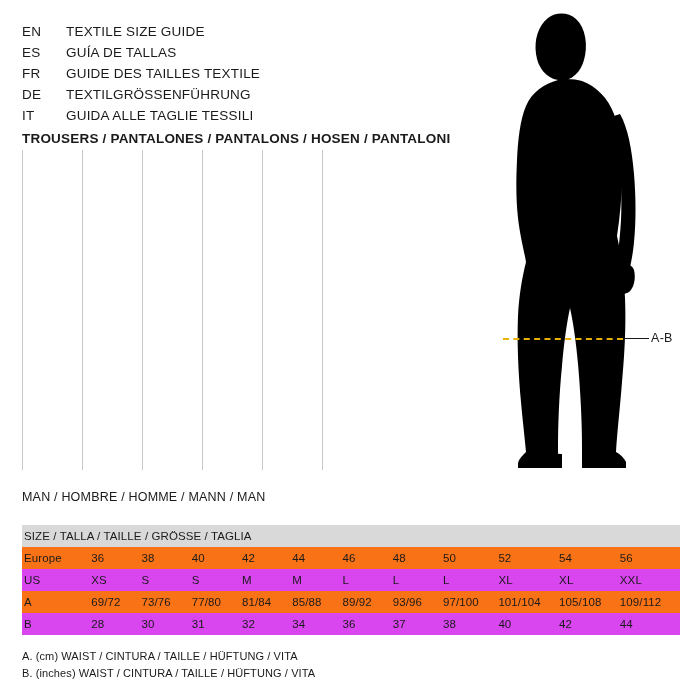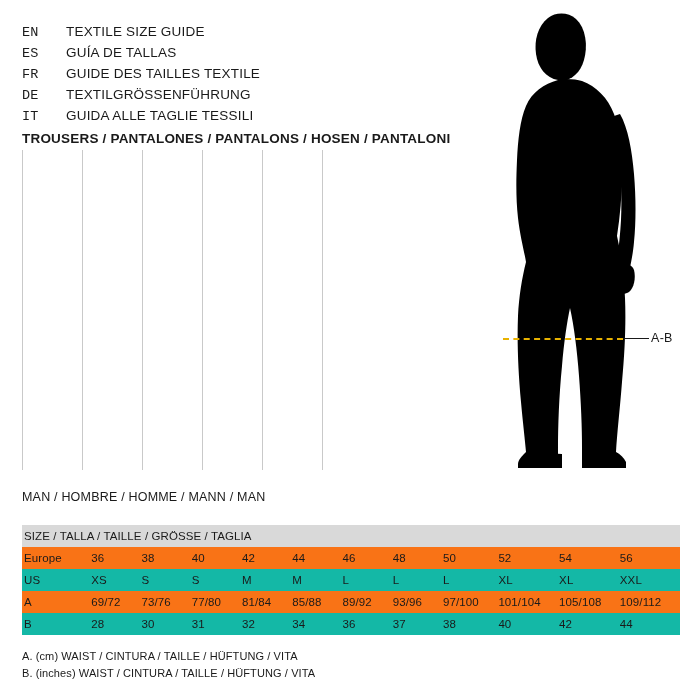--- a/index.html
+++ b/index.html
@@ -35,21 +35,20 @@
     align-items: baseline;
     height: 21px;
     font-size: 13.5px;
     letter-spacing: 0.2px;
   }
   .lang-code {
     width: 44px;
     flex: 0 0 44px;
     font-weight: 400;
     color: #1a1a1a;
-    font-family: Liberation Mono, monospace;
   }
   .lang-text {
     flex: 1;
     color: #1a1a1a;
   }
   .category-line {
     position: absolute;
     left: 22px;
     top: 131px;
     font-size: 13.5px;
@@ -125,21 +124,21 @@
     width: 658px;
     font-size: 11.5px;
     color: #1a1a1a;
   }
   table.size-table td {
     padding: 3px 16px 3px 0;
     height: 16px;
     vertical-align: middle;
     letter-spacing: 0.1px;
   }
-  .row-shade td { background: #14b8a6; }
+  .row-shade td { background: #d946ef; }
   .row-light td { background: #f97316; }
   .first-col {
     width: 108px;
     padding-left: 2px !important;
   }
   .data-col { width: 55px; }
   .hdr-row td {
     background: #d9d9d9;
     font-weight: 400;
   }

